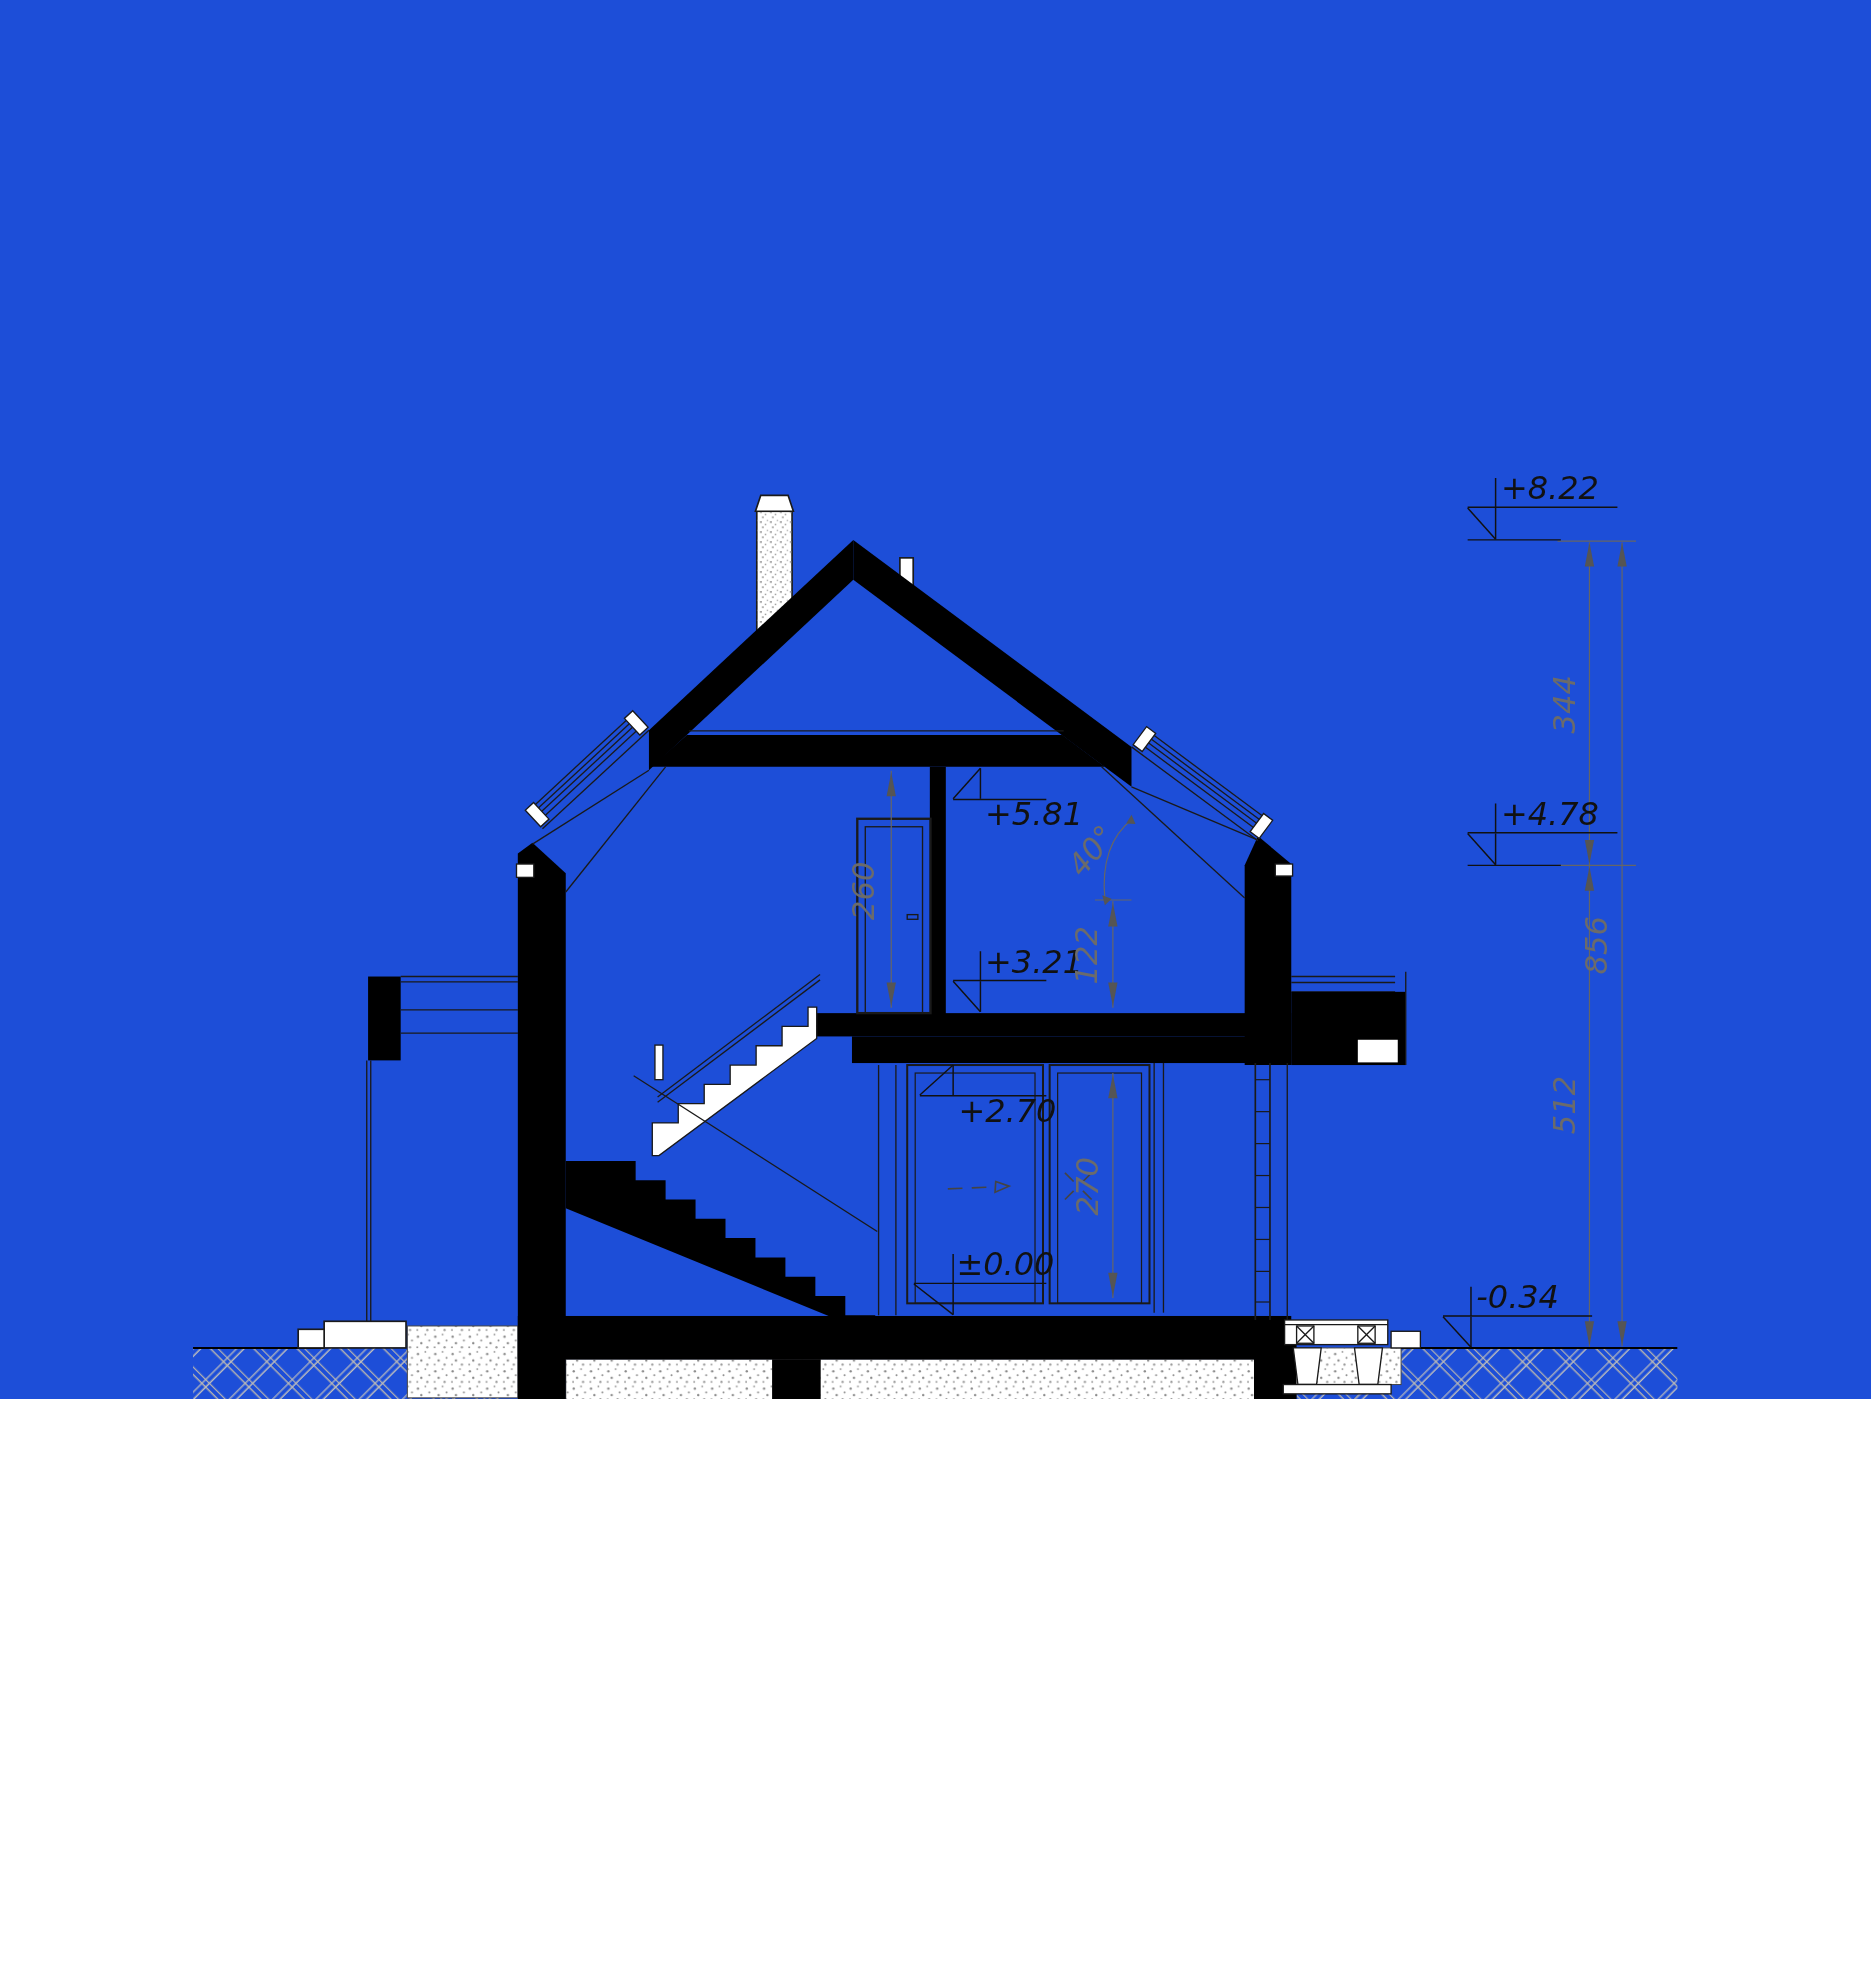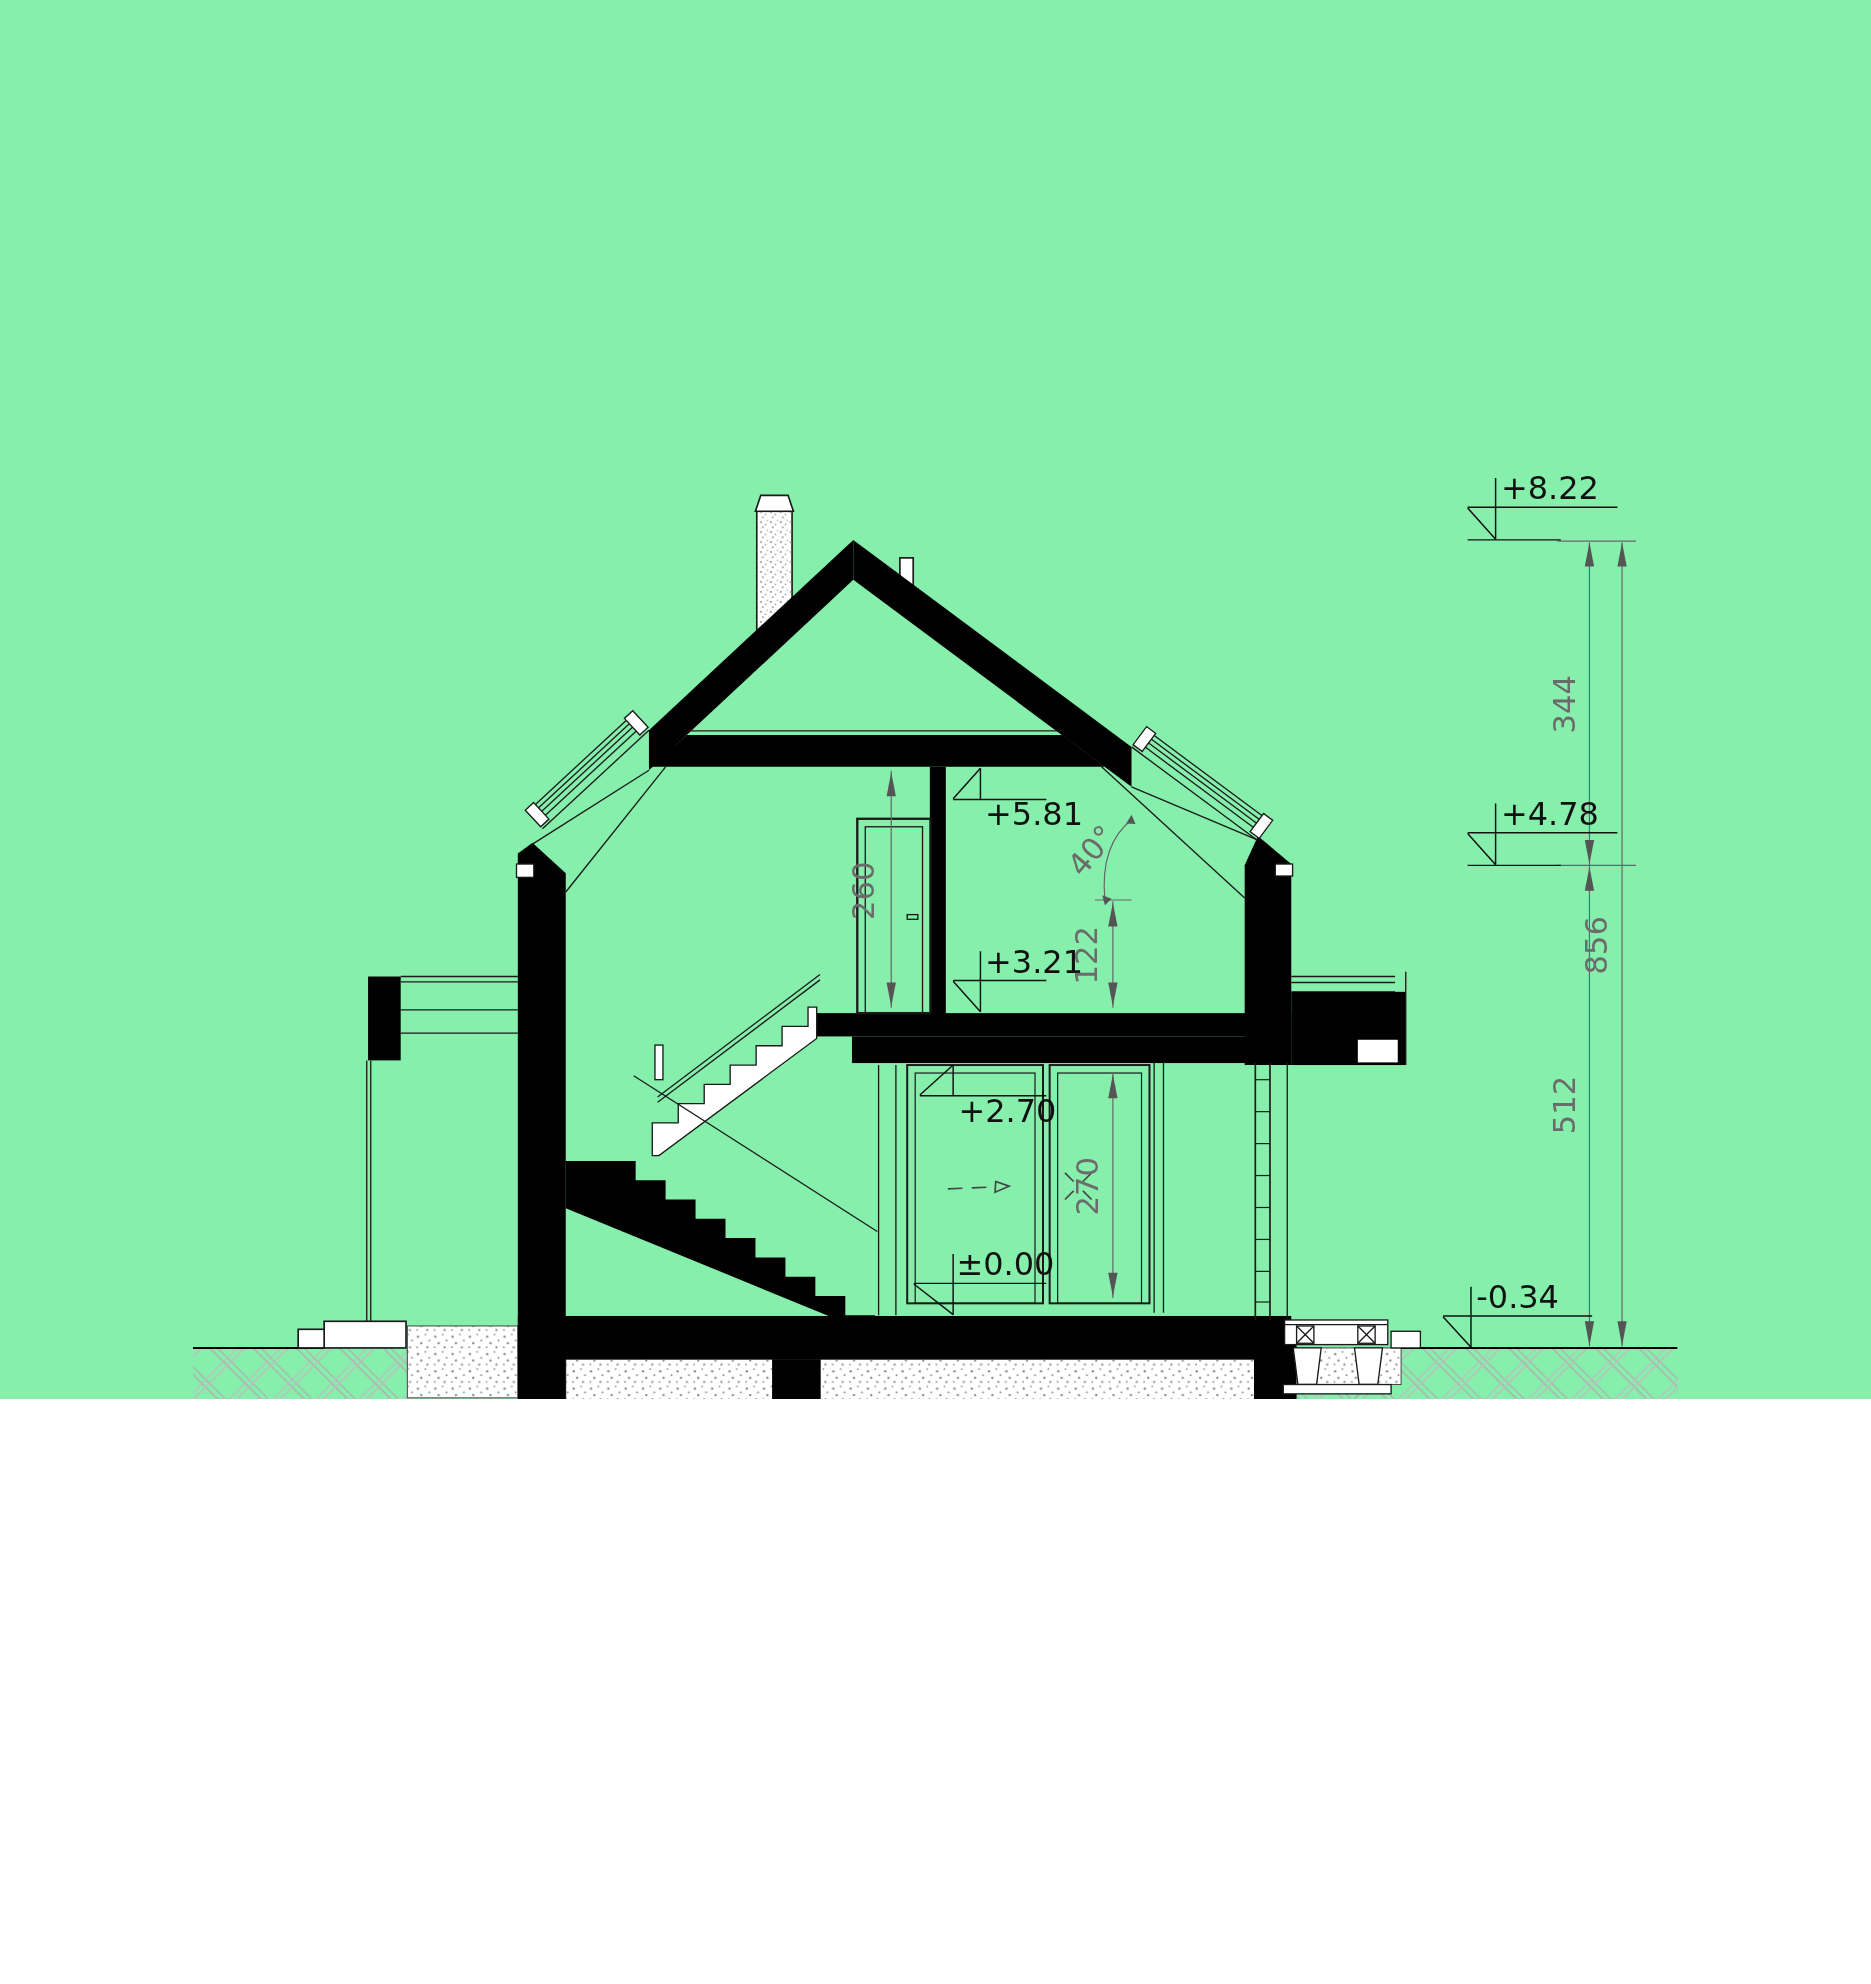--- a/index.html
+++ b/index.html
@@ -1,17 +1,17 @@
 <!DOCTYPE html>
 <html style="font-size:10.7px"><head>
 <meta charset="utf-8">
 <style>
   html,body{margin:0;padding:0;background:#ffffff;}
-  .stage{width:1871px;height:1399px;position:relative;background:#86efac;
-         font-family:"DejaVu Sans","Liberation Sans",sans-serif;}
+  .stage{width:1871px;height:1399px;position:relative;background:#1d4ed8;
+         font-family:"DejaVu Sans","Liberation Sans",sans-serif;font-style:italic;}
   svg{display:block;}
   text.lvl{font-family:"DejaVu Sans","Liberation Sans",sans-serif;font-size:48px;fill:#111;}
   text.dim{font-family:"DejaVu Sans","Liberation Sans",sans-serif;font-size:46px;fill:#6b6b6b;}
 </style>
 </head>
 <body>
 
 <div class="stage">
 <svg width="1871" height="1985" viewBox="0 0 2811 2982">
   <defs>

